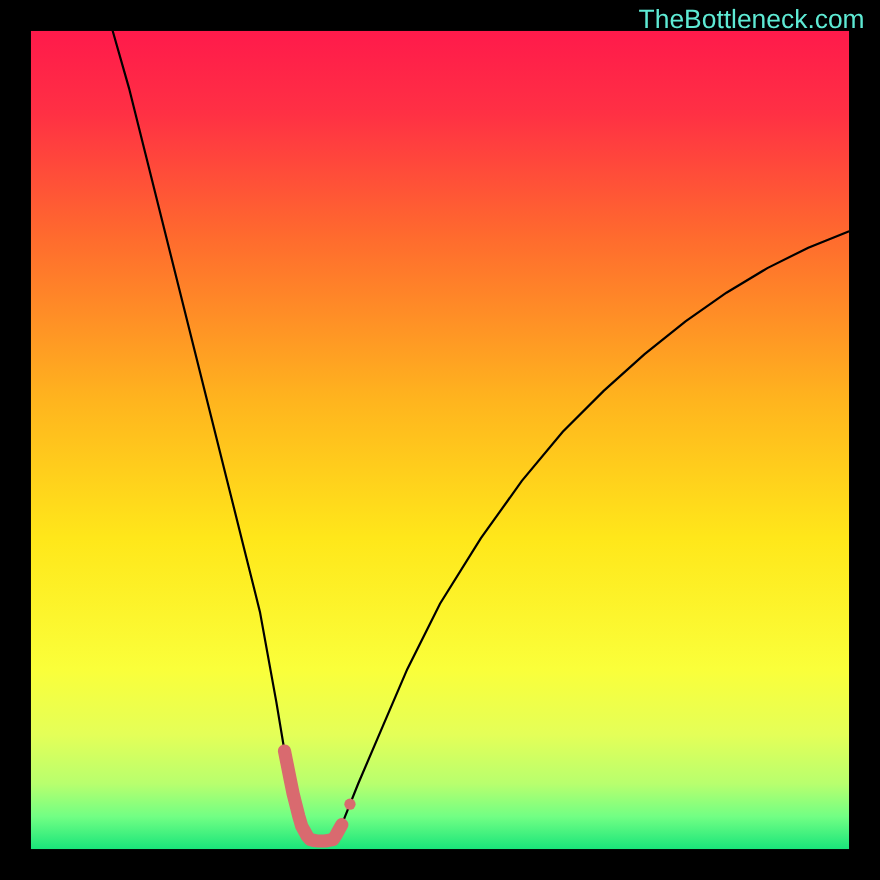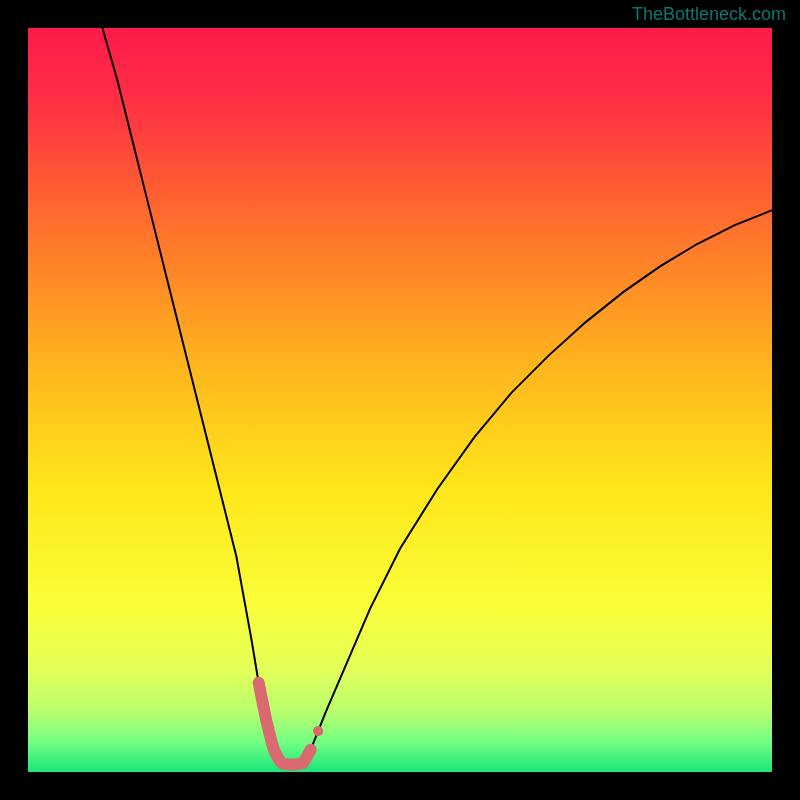--- a/index.html
+++ b/index.html
@@ -14,22 +14,22 @@
   .outer {
     position: relative;
     width: 800px;
     height: 800px;
     background: #000000;
   }
   .watermark {
     position: absolute;
     top: 4px;
     right: 14px;
-    color: #0f766e;
-    font-size: 18px;
+    color: #5eead4;
+    font-size: 24px;
     font-weight: 400;
     z-index: 50;
     font-family: Arial, sans-serif;
   }
   .plot-wrap {
     position: absolute;
     left: 28px;
     top: 28px;
     width: 744px;
     height: 744px;

